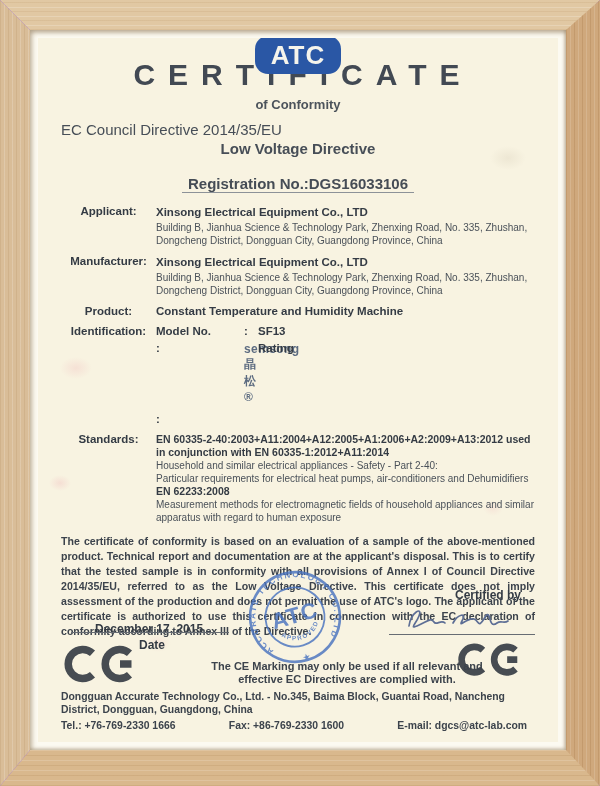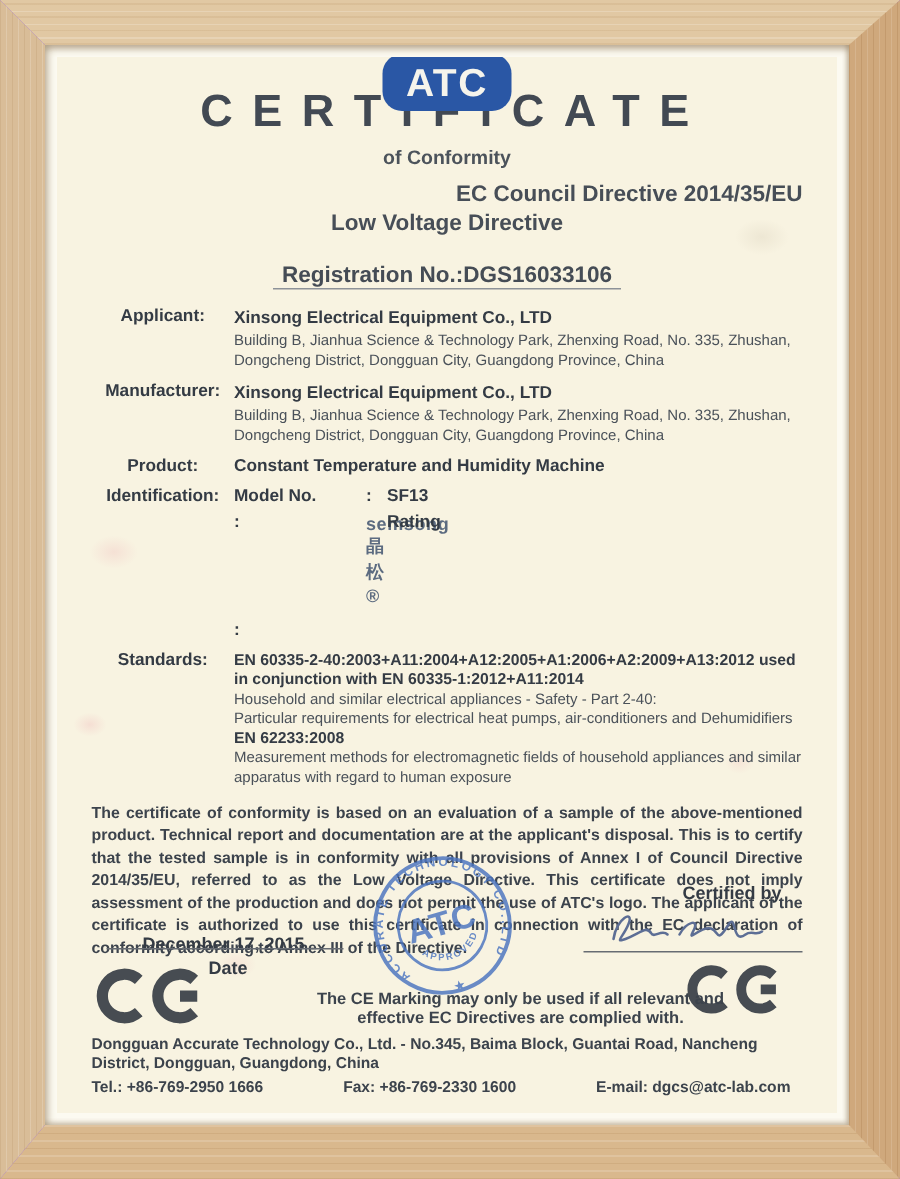--- a/index.html
+++ b/index.html
@@ -34,21 +34,21 @@
   .content { position:relative; width:100%; height:100%; padding:0 23px; color:#454c54; }
 
   
   .atc-logo { width:86px; height:38px; margin:-2px auto 0; background:#2a57a5; border-radius:13px;
               color:#f5f4ec; font-weight:bold; font-size:26px; letter-spacing:1px;
               display:flex; align-items:center; justify-content:center;
               position:relative; z-index:2; }
   .cert-title { margin-top:-15px; text-align:center; font-weight:bold; font-size:30px; line-height:32px;
                 letter-spacing:13px; text-indent:10px; color:#424953; position:relative; z-index:1; }
   .subtitle   { margin-top:6px;  text-align:center; font-weight:bold; font-size:13px; color:#4c535b; }
-  .directive1 { margin-top:9px;  text-align:right; font-weight:bold; font-size:15px; color:#474e57; }
+  .directive1 { margin-top:9px;  text-align:left; font-weight:normal; font-size:15px; color:#474e57; }
   .directive2 { margin-top:2px;  text-align:center; font-weight:bold; font-size:15px; color:#474e57; }
   .reg-wrap   { margin-top:18px; text-align:center; }
   .reg-no     { display:inline-block; font-weight:bold; font-size:15px; color:#454c55;
                 padding:0 6px 0; border-bottom:1.4px solid #8d9298; }
 
   
   .fields { margin-top:12px; }
   .frow  { display:grid; grid-template-columns:95px 1fr; margin-bottom:8px; }
   .flabel { font-weight:bold; font-size:11.5px; color:#343b44;text-align:center; }
   .fname  { font-weight:bold; font-size:11.5px; color:#343b44; line-height:14px; }
@@ -209,21 +209,21 @@
             <path d="M66.5 9.3 A14.5 14.5 0 1 0 66.5 30.7"></path>
             <path d="M57 20 H 68.5"></path>
           </g>
         </svg>
 
         <div class="ce-note">The CE Marking may only be used if all relevant and effective EC Directives are complied with.</div>
 
         <div class="issuer">Dongguan Accurate Technology Co., Ltd. - No.345, Baima Block, Guantai Road, Nancheng District, Dongguan, Guangdong, China</div>
 
         <div class="contact">
-          <span>Tel.: +86-769-2950 1666</span>
+          <span>Tel.: +76-769-2330 1666</span>
           <span>Fax: +86-769-2330 1600</span>
           <span>E-mail: dgcs@atc-lab.com</span>
         </div>
       </div>
 
     </div>
   </div>
 </div>
 
 </body></html>

